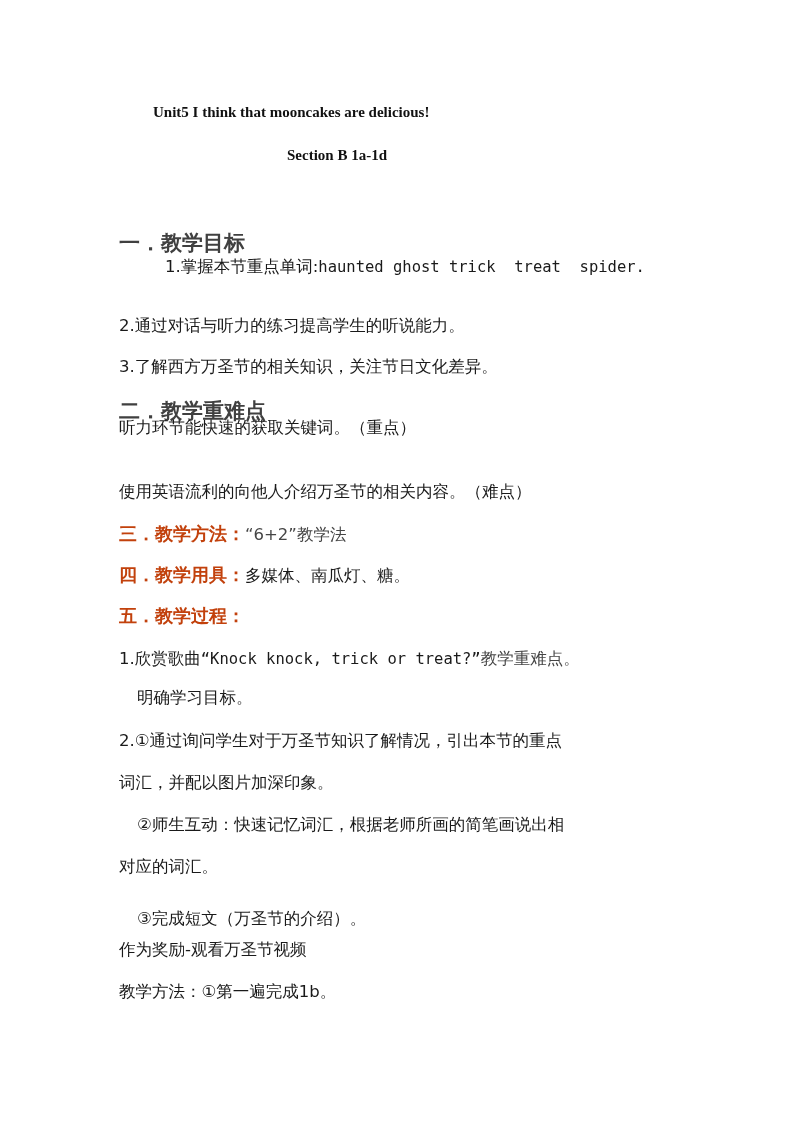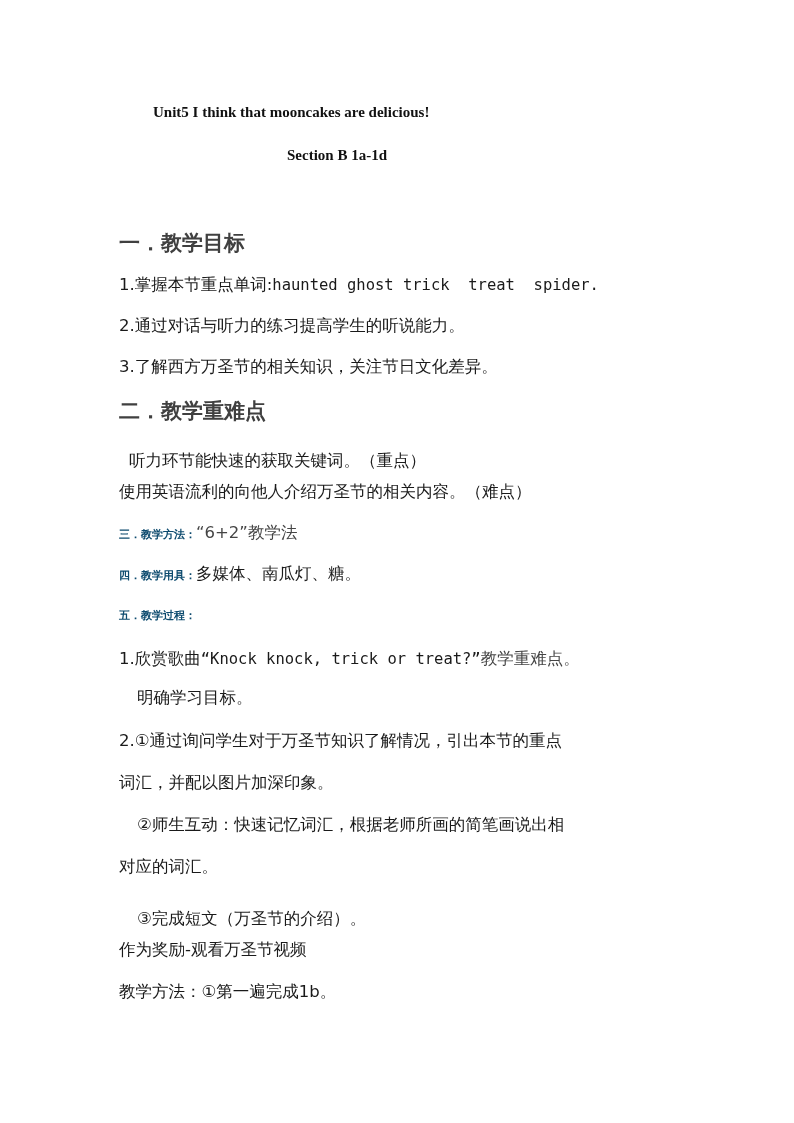--- a/index.html
+++ b/index.html
@@ -2,41 +2,41 @@
 <html><head>
 <meta charset="utf-8">
 <style>
   html, body { margin: 0; padding: 0; background: #ffffff; }
   body { width: 794px; height: 1123px; position: relative; overflow: hidden;
          font-family: "DejaVu Sans", "Liberation Sans", sans-serif; color: #111; }
   .title { position: absolute; font-family: "Liberation Serif", "DejaVu Serif", serif;
            font-weight: bold; font-size: 15px; color: #111; white-space: nowrap; }
   .line { position: absolute; left: 119px; font-size: 16.5px; white-space: nowrap; color: #1a1a1a; }
   .h { font-size: 21px; font-weight: bold; color: #404040; }
-  .hb { font-size: 11px; font-weight: bold; color: #0c4a6e; }
+  .hb { font-size: 18px; font-weight: bold; color: #c2410c; }
   .mono { font-family: "DejaVu Sans Mono", "Liberation Mono", monospace; font-size: 15.5px; }
   .gray { color: #454545; }
   .indent1 { left: 137px; }
 </style>
 </head>
 <body>
 
 <div>
   <div class="title" style="left:153px; top:104px;">Unit5 I think that mooncakes are delicious!</div>
   <div class="title" style="left:287px; top:147px;">Section B 1a-1d</div>
 
   <div class="line h" style="top:229px;">一．教学目标</div>
-  <div class="line" style="top:274px;">
+  <div class="line" style="top:256px;margin-left:46px;">
     <span>1.掌握本节重点单词:</span><span class="mono" style="white-space:pre;">haunted ghost trick  treat  spider.</span>
   </div>
   <div class="line" style="top:315px;">2.通过对话与听力的练习提高学生的听说能力。</div>
   <div class="line" style="top:356px;">3.了解西方万圣节的相关知识，关注节日文化差异。</div>
 
   <div class="line h" style="top:397px;text-align:right;">二．教学重难点</div>
-  <div class="line" style="top:450px;margin-left:10px;">听力环节能快速的获取关键词。（重点）</div>
+  <div class="line" style="top:417px;">听力环节能快速的获取关键词。（重点）</div>
   <div class="line" style="top:481px;">使用英语流利的向他人介绍万圣节的相关内容。（难点）</div>
 
   <div class="line" style="top:522px;">
     <span class="hb">三．教学方法：</span><span class="gray">“6+2”教学法</span>
   </div>
   <div class="line" style="top:563px;">
     <span class="hb">四．教学用具：</span><span>多媒体、南瓜灯、糖。</span>
   </div>
   <div class="line" style="top:604px;">
     <span class="hb">五．教学过程：</span>

